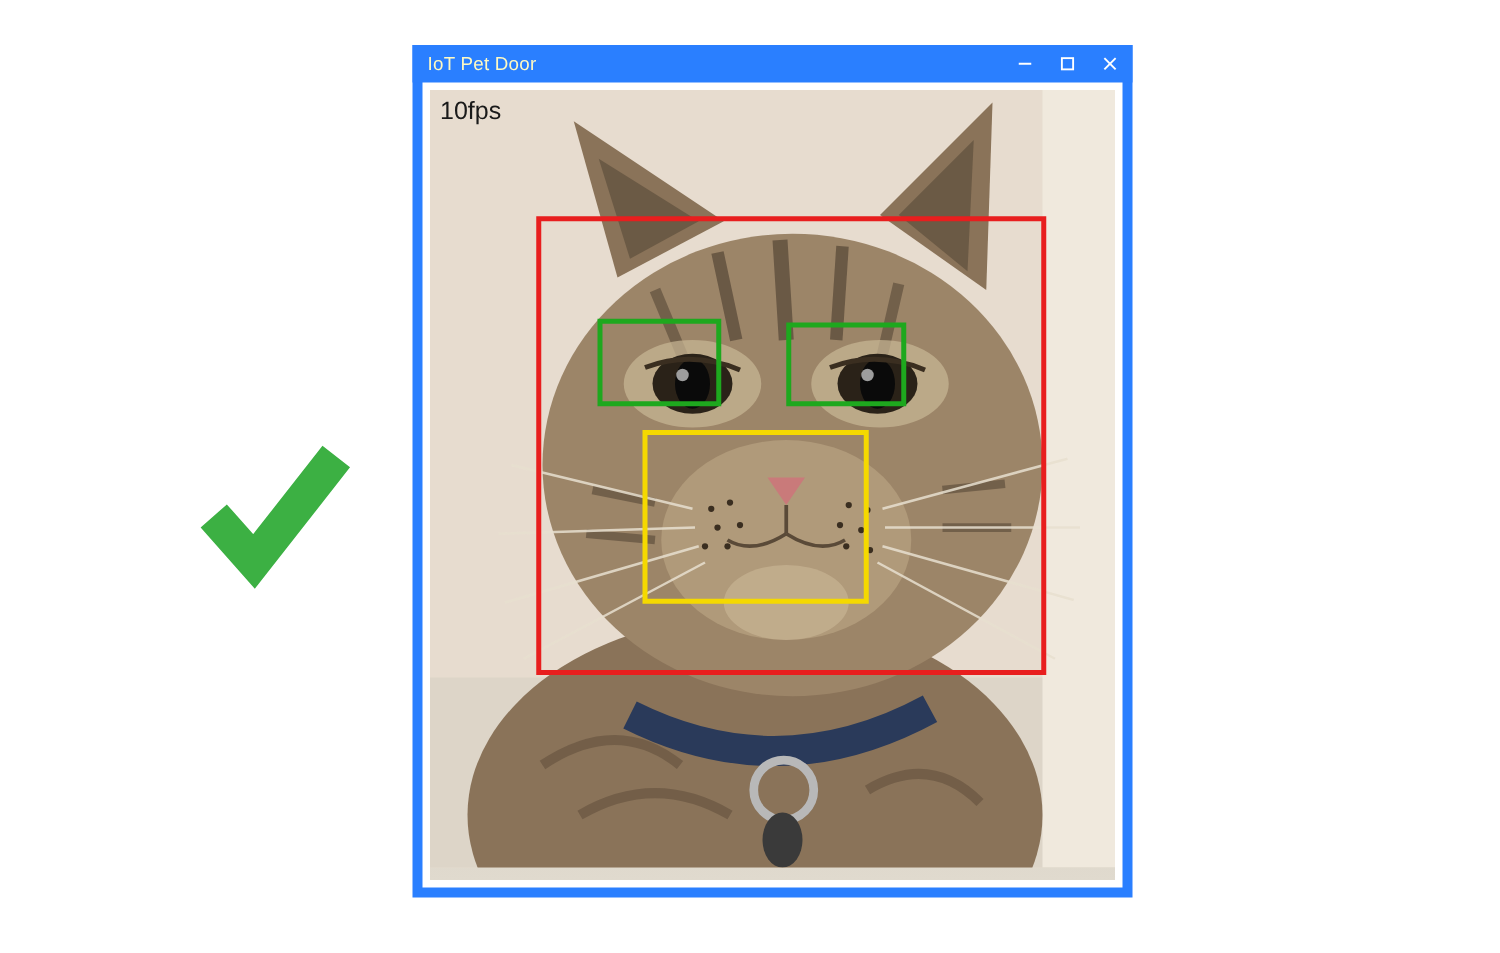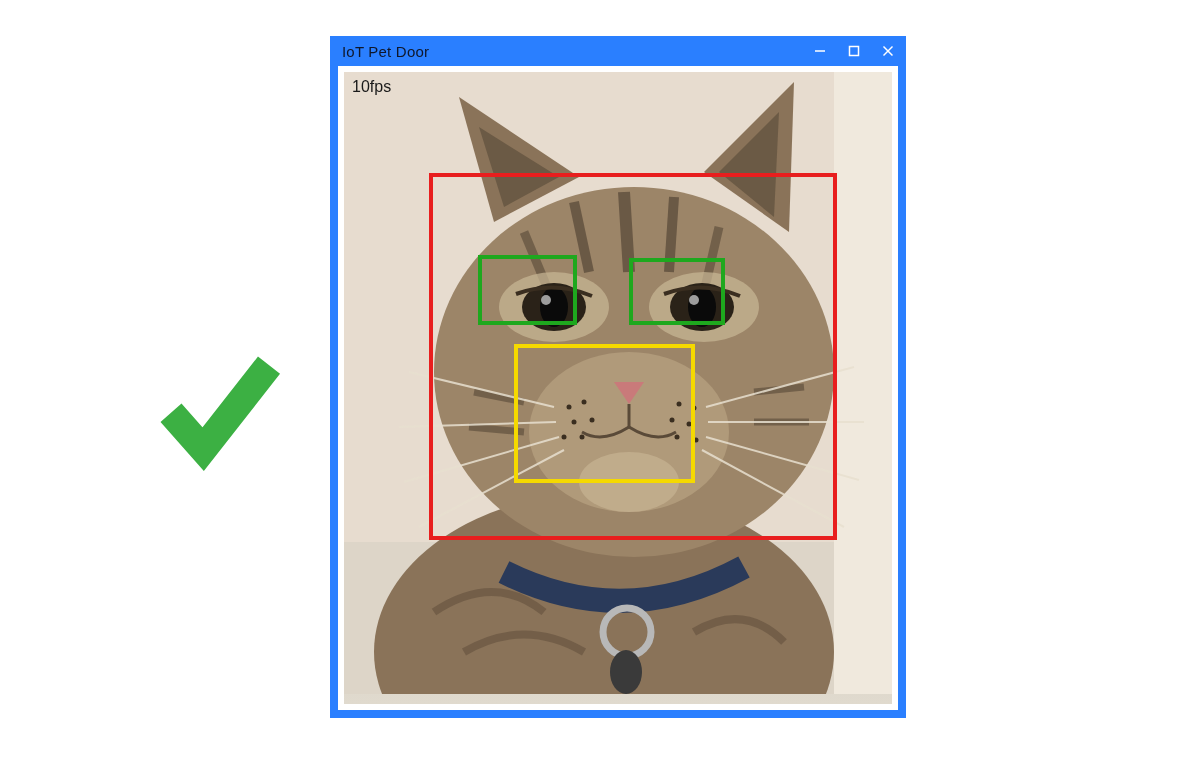--- a/index.html
+++ b/index.html
@@ -36,21 +36,21 @@
       flex-direction: column;
     }
     
     .titlebar {
       height: 30px;
       background: #2a7fff;
       display: flex;
       align-items: center;
       justify-content: space-between;
       padding: 0 10px 0 12px;
-      color: #0f172a;
+      color: #fef9c3;
     }
     
     .titlebar-title {
       font-size: 15px;
       font-weight: 400;
       letter-spacing: 0.2px;
     }
     
     .window-controls {
       display: flex;
@@ -94,21 +94,21 @@
     
     .cat-graphic {
       position: absolute;
       inset: 0;
     }
     
     .fps-label {
       position: absolute;
       top: 6px;
       left: 8px;
-      font-size: 16px;
+      font-size: 20px;
       color: #1a1a1a;
       font-weight: 400;
       z-index: 20;
     }
     
     .detection-box {
       position: absolute;
       background: transparent;
       z-index: 10;
     }

